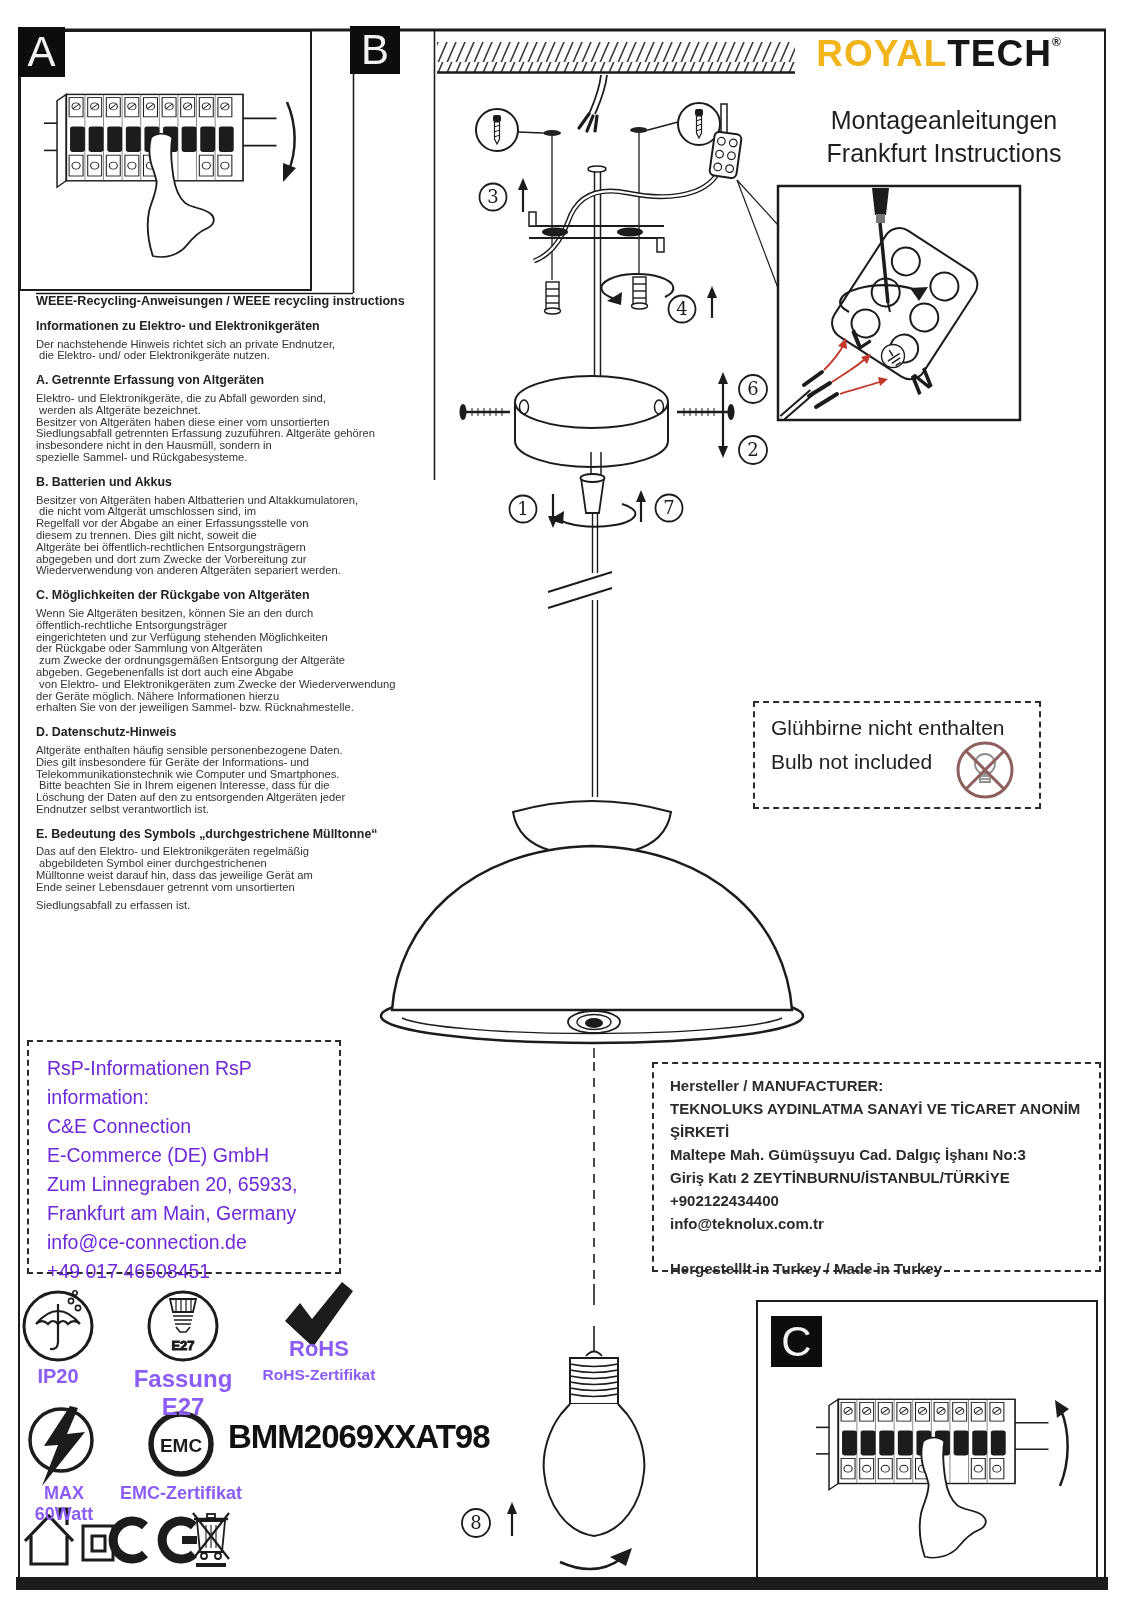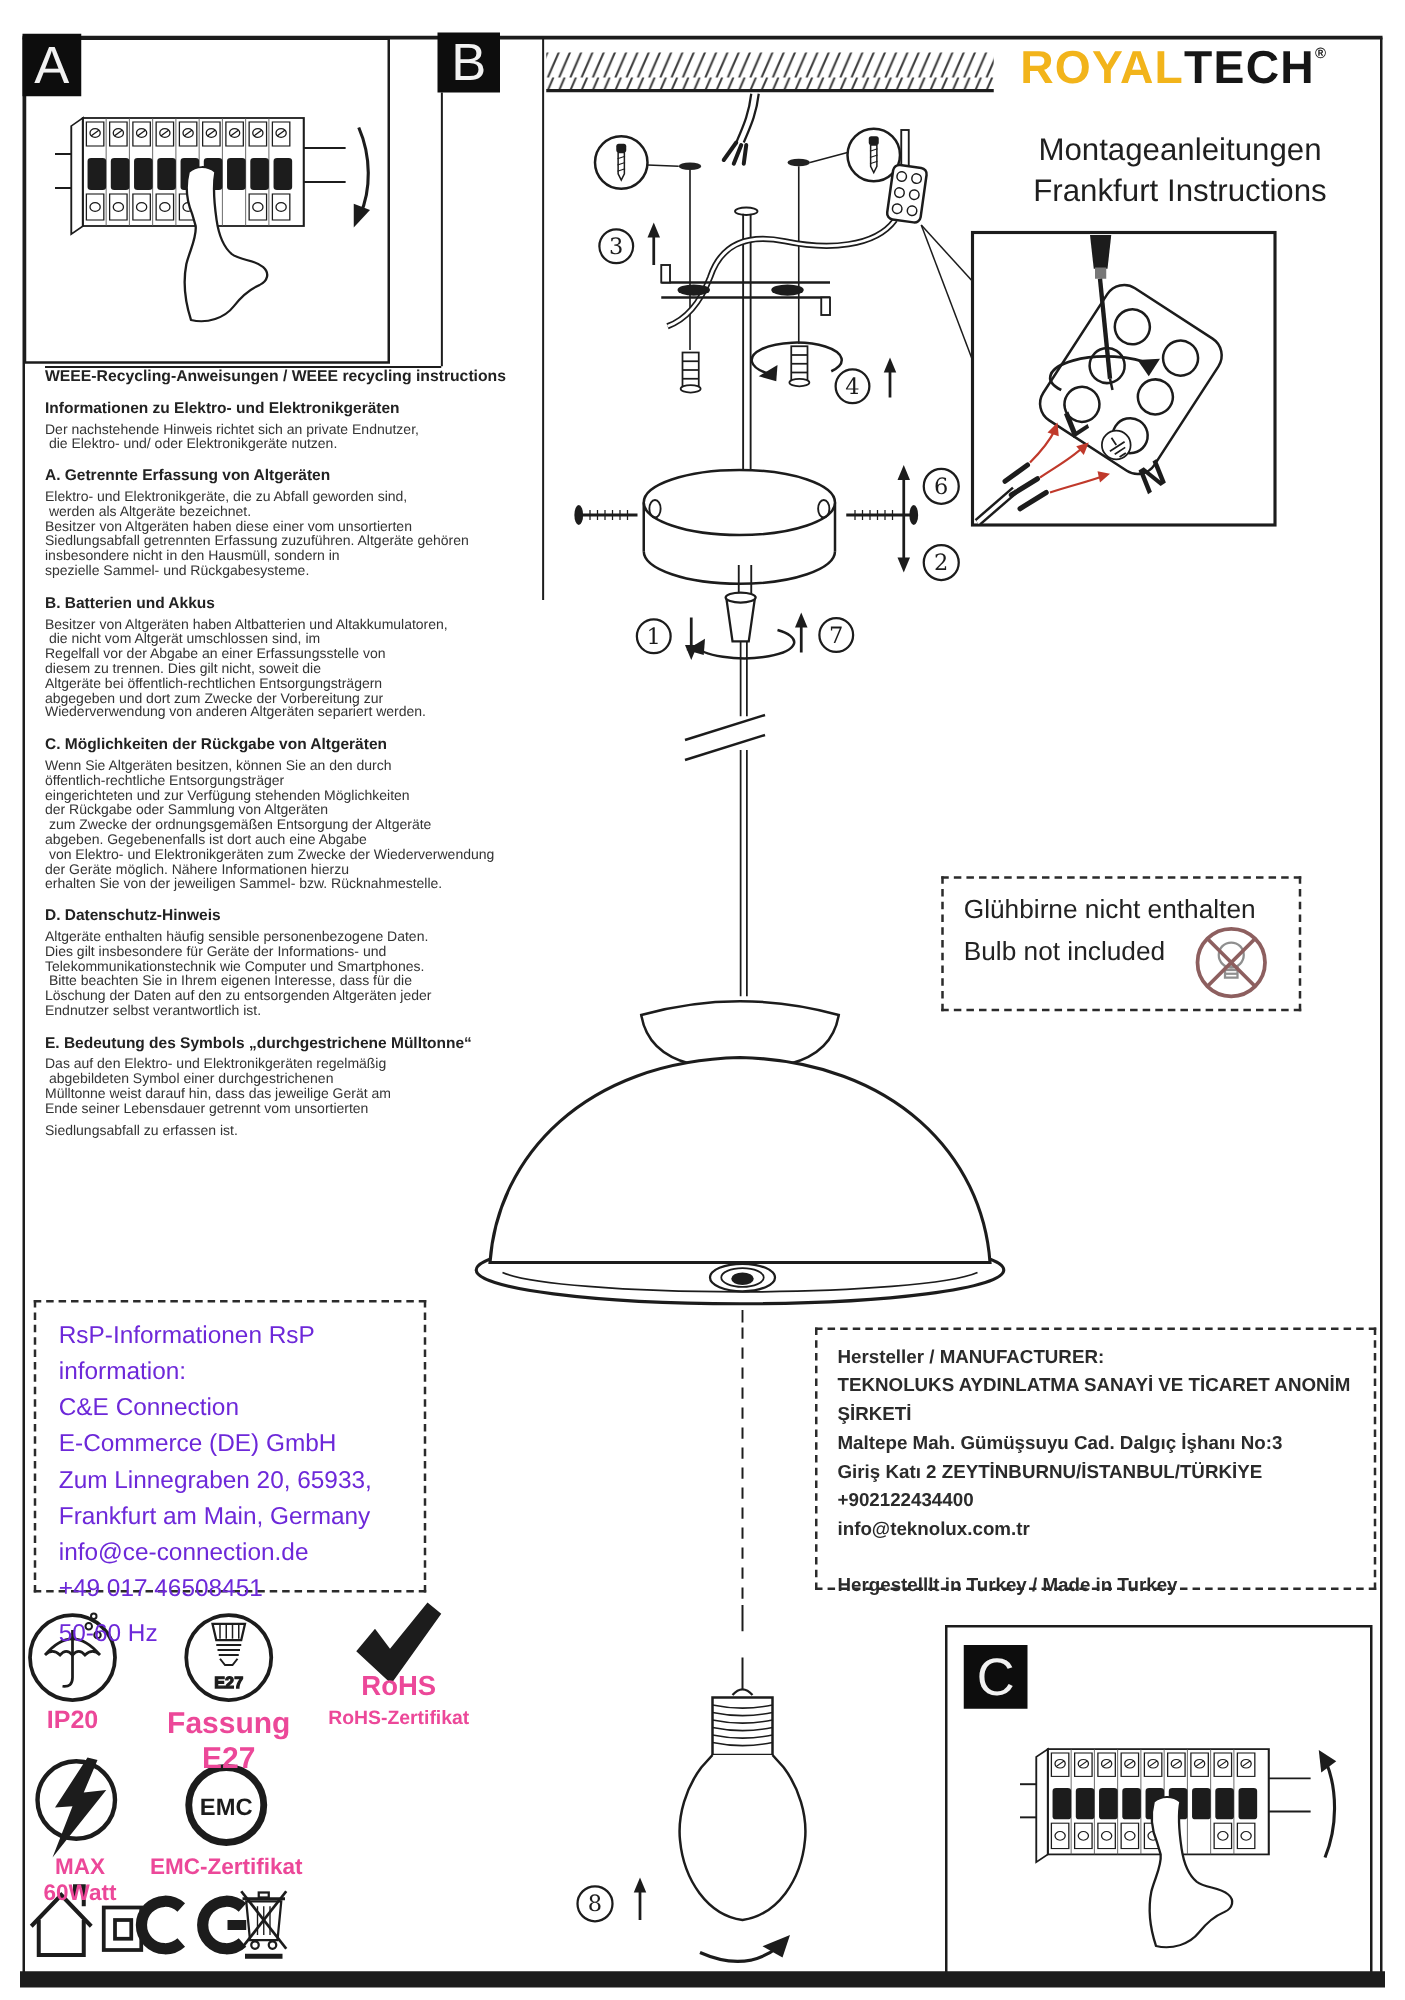--- a/index.html
+++ b/index.html
@@ -17,21 +17,21 @@
   .weee{width:412px;font-size:11.2px;line-height:11.8px;color:#333;}
   .weee .hd{font-size:12.4px;font-weight:bold;color:#222;margin:13px 0 3px 0;}
   .weee .bd{white-space:pre-wrap;margin:6px 0 6px 0;}
   .weee .title{font-size:12.6px;font-weight:bold;color:#222;margin:8px 0 4px 0;}
   .dashed-box{border:2.5px dashed #2b2b2b;background:transparent;}
   .rsp{padding:12px 0 0 18px;font-size:19.5px;line-height:29px;font-weight:500;color:#6d28d9;}
   .rsp .gap{margin-top:7px;}
   .manu{padding:10px 0 0 16px;font-size:15px;line-height:23px;font-weight:bold;color:#2b2b2b;}
   .manu .made{margin-top:22px;}
   .bulbnote{padding:8px 0 0 16px;font-size:21px;line-height:34px;color:#222;}
-  .blabel{font-weight:bold;color:#ec4899;text-align:center;}
+  .blabel{font-weight:bold;color:#8b5cf6;text-align:center;}
   .model{font-weight:bold;font-size:33px;letter-spacing:-1px;color:#111;}
   svg text.stepnum{font-family:"DejaVu Serif",serif;font-size:18px;fill:#1c1c1c;}
   svg text.wn{font-family:"Liberation Sans",sans-serif;font-weight:bold;font-style:italic;font-size:29px;fill:#1c1c1c;}
   svg text.code{font-family:"Liberation Sans",sans-serif;font-weight:bold;font-size:13px;fill:#1c1c1c;}
   svg .ln{stroke:#1c1c1c;fill:none;}
   svg .fw{fill:#fff;stroke:#1c1c1c;}
   svg .fb{fill:#1c1c1c;stroke:none;}
 </style>
 </head>
 <body>
@@ -559,33 +559,33 @@
   </div>
 
   <div class="abs dashed-box rsp" style="left:27px;top:1040px;width:292px;height:218px;">
     <div>RsP-Informationen RsP information:</div>
     <div>C&amp;E Connection</div>
     <div>E-Commerce (DE) GmbH</div>
     <div>Zum Linnegraben 20, 65933,</div>
     <div>Frankfurt am Main, Germany</div>
     <div>info@ce-connection.de</div>
     <div>+49 017 46508451</div>
-    <div class="gap">50-60 Hz</div>
   </div>
 
   <div class="abs dashed-box manu" style="left:652px;top:1062px;width:429px;height:196px;">
     <div>Hersteller / MANUFACTURER:</div>
     <div>TEKNOLUKS AYDINLATMA SANAYİ VE TİCARET ANONİM ŞİRKETİ</div>
     <div>Maltepe Mah. Gümüşsuyu Cad. Dalgıç İşhanı No:3</div>
     <div>Giriş Katı 2 ZEYTİNBURNU/İSTANBUL/TÜRKİYE</div>
     <div>+902122434400</div>
     <div>info@teknolux.com.tr</div>
     <div class="made">Hergestelllt in Turkey / Made in Turkey</div>
   </div>
 
   <div class="abs blabel" style="left:20px;top:1365px;width:76px;font-size:20px;">IP20</div>
   <div class="abs blabel" style="left:130px;top:1365px;width:106px;font-size:24px;">Fassung E27</div>
   <div class="abs blabel" style="left:282px;top:1336px;width:74px;font-size:22px;">RoHS</div>
   <div class="abs blabel" style="left:258px;top:1366px;width:122px;font-size:15.5px;">RoHS-Zertifikat</div>
   <div class="abs blabel" style="left:16px;top:1483px;width:96px;font-size:18px;">MAX 60Watt</div>
   <div class="abs blabel" style="left:120px;top:1483px;width:122px;font-size:18px;">EMC-Zertifikat</div>
+  <div class="abs model" style="left:228px;top:1418px;width:300px;">BMM2069XXAT98</div>
 
 </div>
 
 </body></html>

